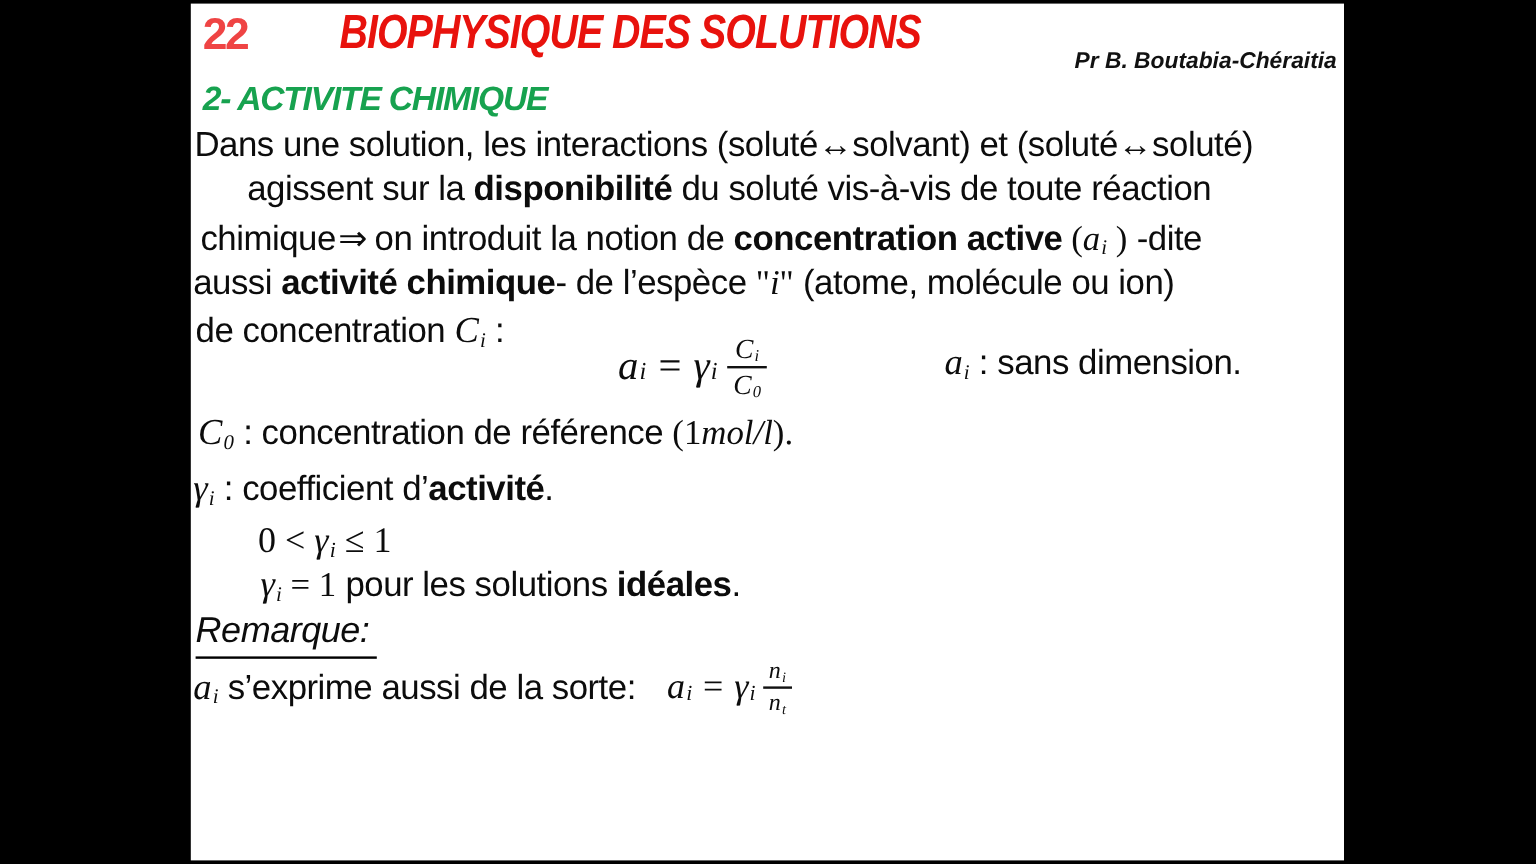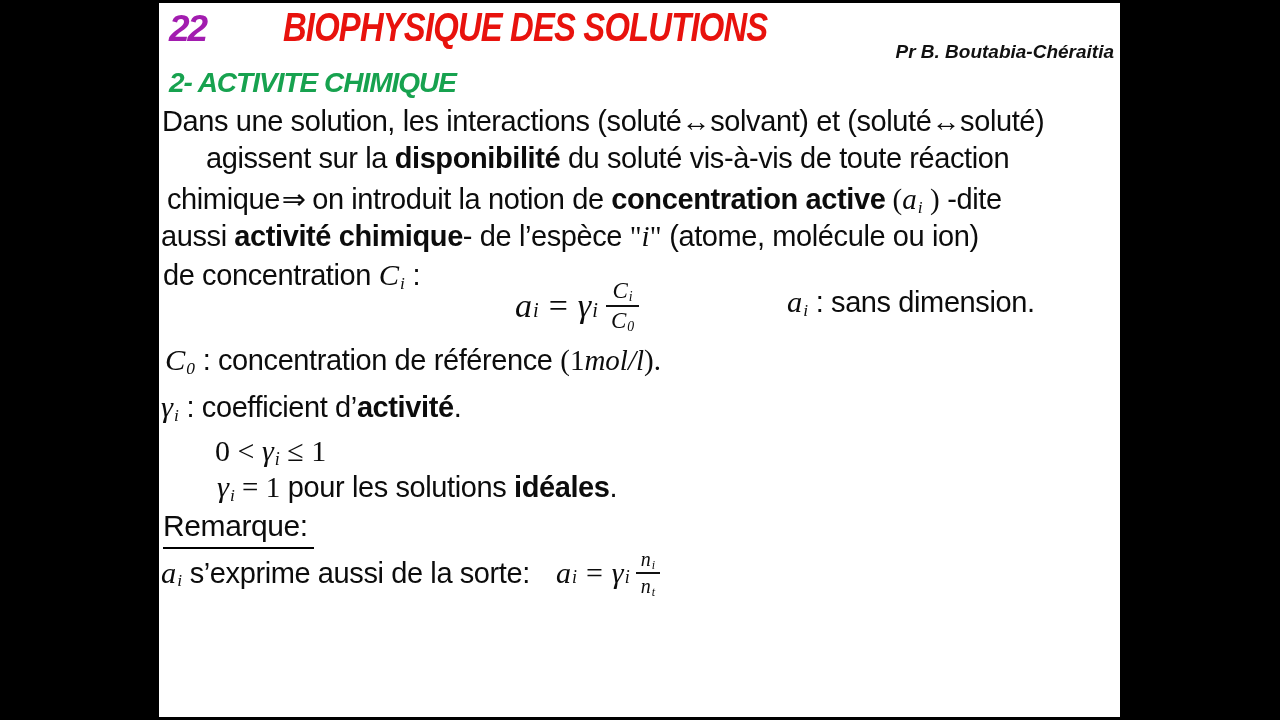--- a/index.html
+++ b/index.html
@@ -7,22 +7,22 @@
     width:1280px;height:720px;background:#000;overflow:hidden;position:relative;
     font-family:"Liberation Sans","DejaVu Sans",sans-serif;
   }
   .slide{
     position:absolute;left:159px;top:3px;width:961px;height:714px;
     background:#ffffff;overflow:hidden;
   }
   
   .pagenum{
     position:absolute;left:10px;top:5px;
-    font-size:37px;font-weight:bold;font-style:italic;
-    color:#a21caf;letter-spacing:-2px;
+    font-size:37px;font-weight:bold;
+    color:#ef4444;letter-spacing:-2px;
   }
   .title{
     position:absolute;left:124px;top:2px;
     font-size:40px;font-weight:bold;font-style:italic;
     color:#e8120d;letter-spacing:-1px;white-space:nowrap;
     transform:scaleX(0.82);transform-origin:0 0;
   }
   .author{
     position:absolute;right:6px;top:14px;
     font-size:19px;font-weight:bold;font-style:italic;
@@ -73,21 +73,21 @@
   .frac .den{display:block;border-top:2px solid #111;padding:2px 5px 0;}
   .fx1 .frac{font-size:23px;}
   .inline-formula{
     display:inline-flex;align-items:center;vertical-align:middle;
     font-family:"Liberation Serif","DejaVu Serif",serif;
     font-size:30px;margin-left:26px;position:relative;top:-2px;letter-spacing:0;
   }
   .inline-formula .eq{margin:0 9px;font-style:normal;}
   .inline-formula .frac{font-size:20px;margin-left:6px;}
   .remark-label{
-    display:inline-block;font-size:30px;color:#0c0c0c;
+    display:inline-block;font-size:30px;font-style:italic;color:#0c0c0c;
     border-bottom:2px solid #000;padding:0 6px 3px 0;letter-spacing:-0.4px;
   }
   .mbig{font-size:1.05em;}
 </style>
 </head>
 <body>
 
 <div class="slide">
 
   <span class="pagenum">22</span>

